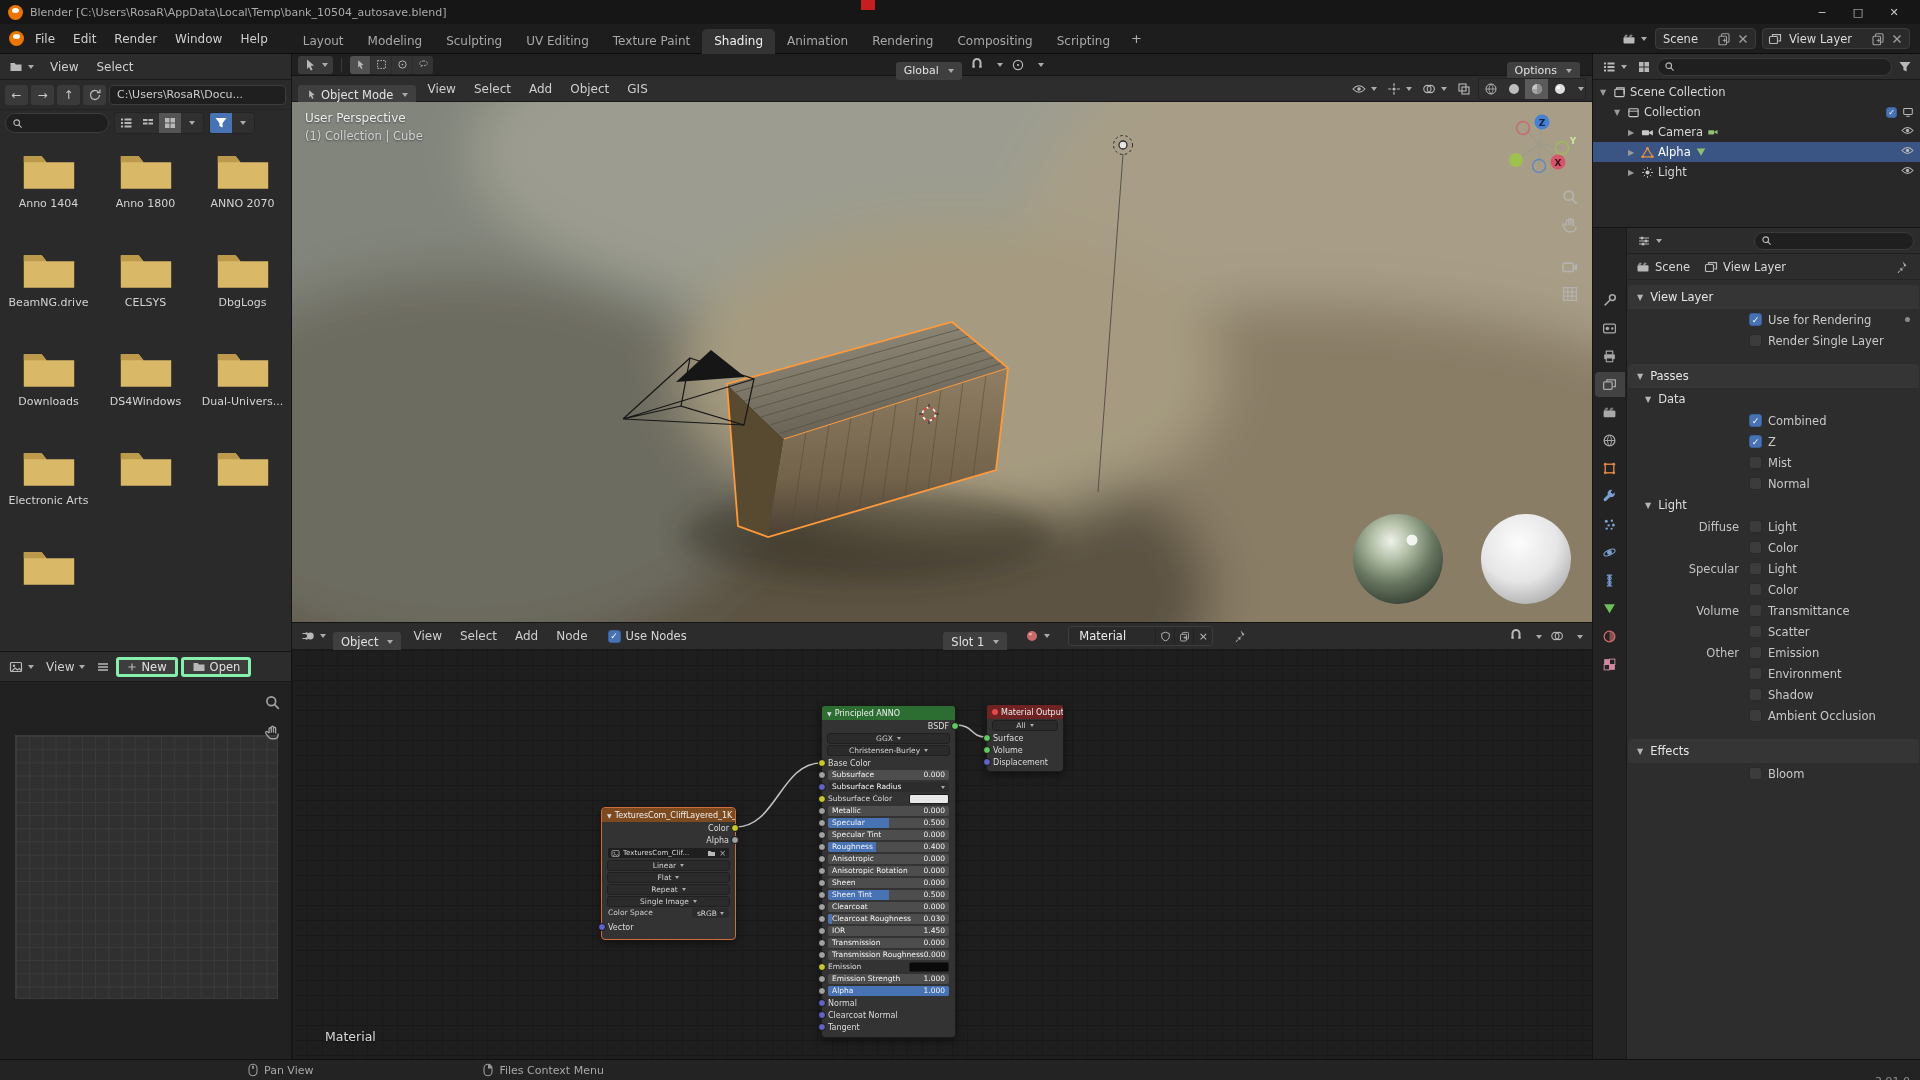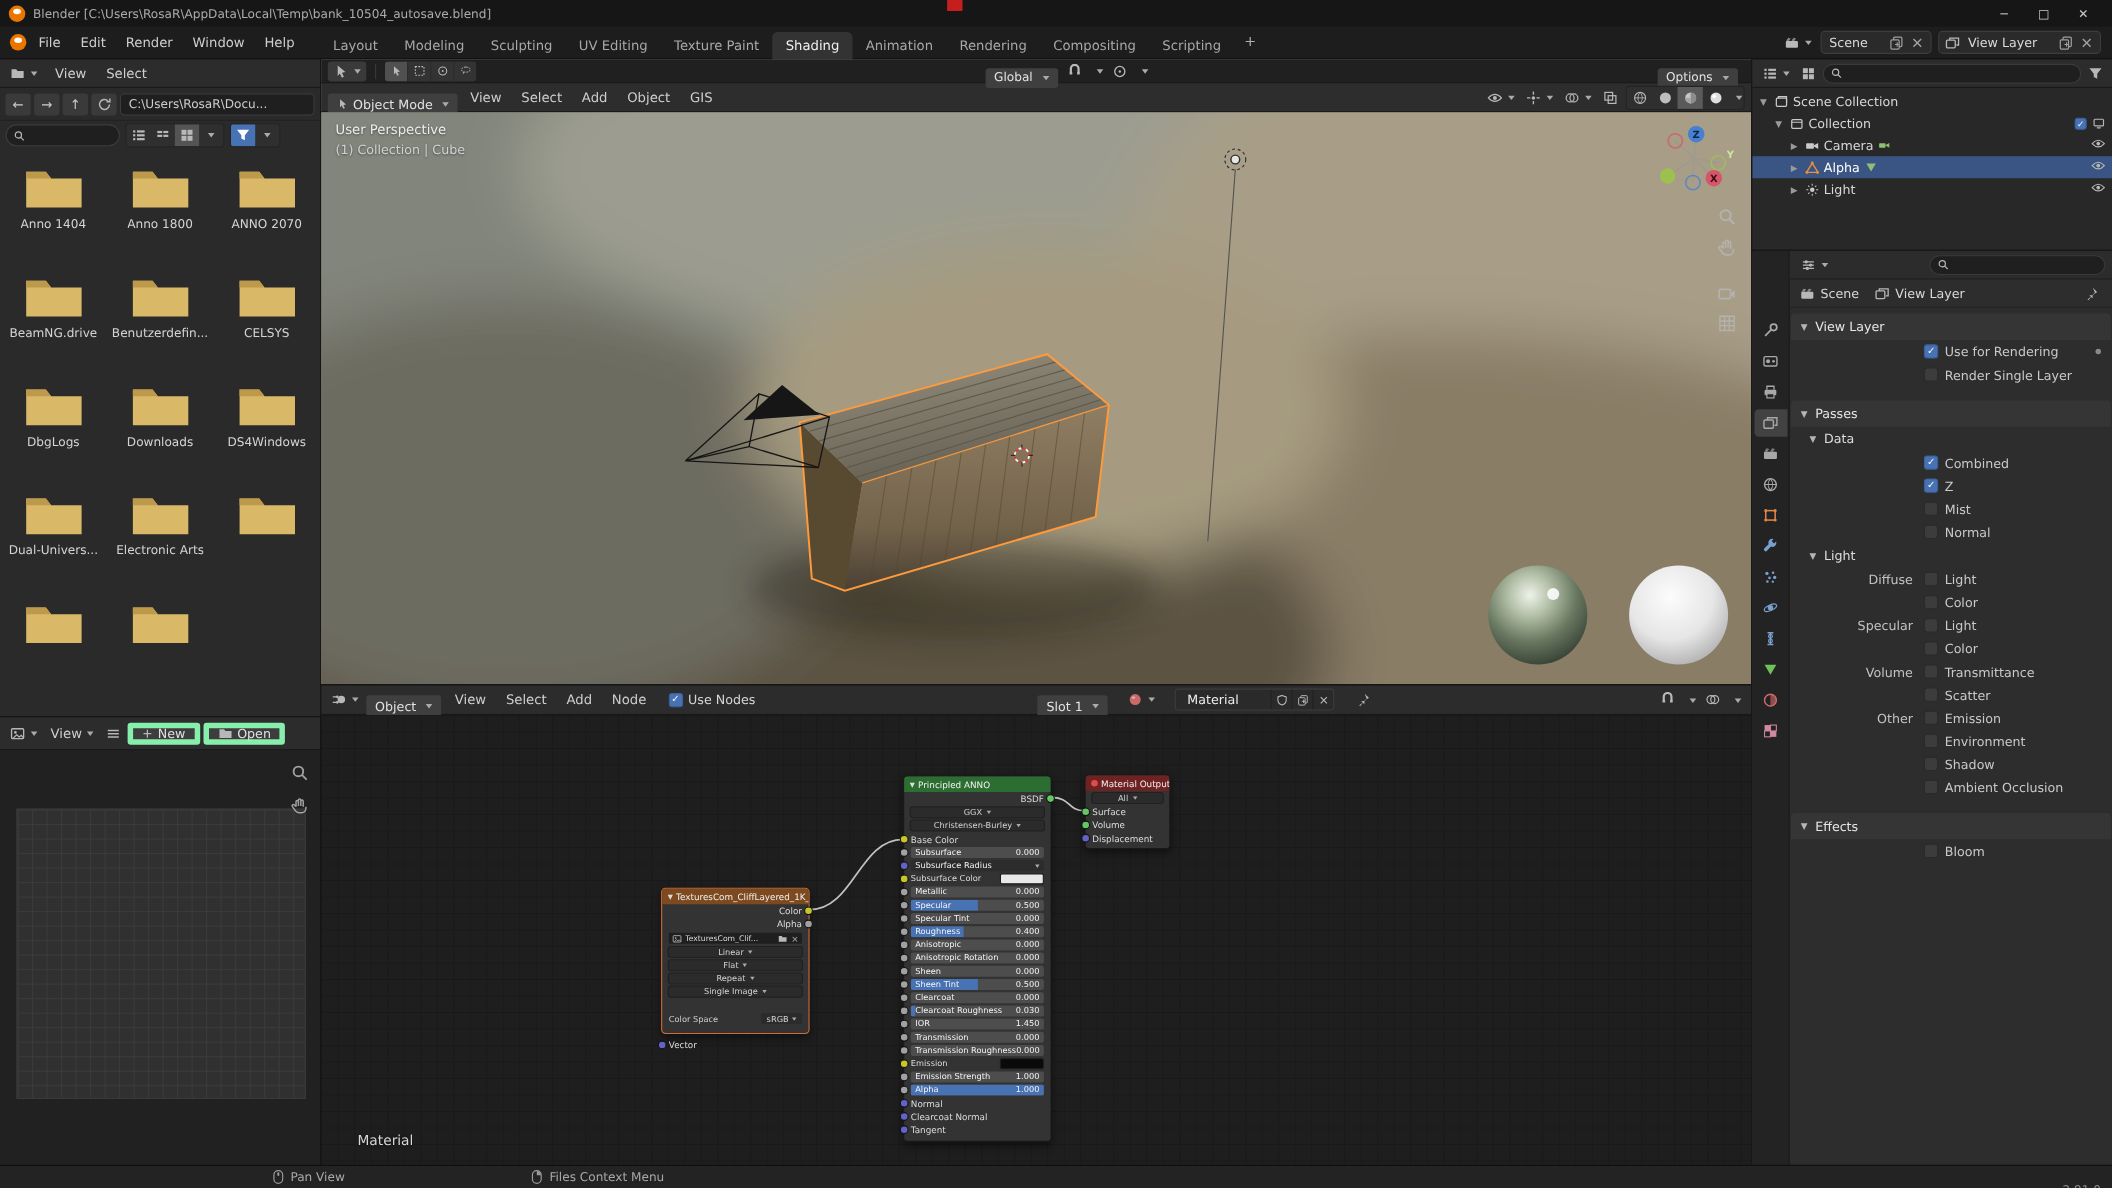--- a/index.html
+++ b/index.html
@@ -37,21 +37,21 @@
   #viewport{position:absolute;left:292px;top:54px;width:1300px;height:568px;overflow:hidden;background:#66625a;}
   #shader-editor{position:absolute;left:292px;top:622px;width:1300px;height:437px;border-top:1px solid #141414;overflow:hidden;}
   #outliner{position:absolute;left:1592px;top:54px;width:328px;height:173px;background:#282828;border-left:1px solid #141414;overflow:hidden;}
   #properties{position:absolute;left:1592px;top:227px;width:328px;height:832px;background:#2d2d2d;border-left:1px solid #141414;border-top:1px solid #141414;overflow:hidden;}
   #statusbar{position:absolute;left:0;top:1059px;width:1920px;height:21px;background:#232323;border-top:1px solid #101010;display:flex;align-items:center;padding:0 10px;font-size:11px;color:#9d9d9d;}
 
   .ed-hdr{height:26px;background:#2c2c2c;display:flex;align-items:center;padding:0 5px;gap:3px;border-bottom:1px solid #191919;font-size:11.5px;color:#d6d6d6;}
   .ed-type{height:20px;padding:0 4px;border-radius:3px;display:inline-flex;align-items:center;}
   .dd{height:20px;background:#3f3f3f;border-radius:3px;display:inline-flex;align-items:center;padding:0 8px;font-size:11.5px;color:#e2e2e2;gap:4px;white-space:nowrap;margin-top:12px;}
   .icon-btn{height:20px;min-width:20px;display:inline-flex;align-items:center;justify-content:center;border-radius:3px;padding:0 2px;}
-  .btn{height:20px;background:#3d3d3d;border:5px solid #86efac;border-radius:3px;display:inline-flex;align-items:center;padding:0 8px;gap:4px;font-size:11.5px;color:#e0e0e0;white-space:nowrap;}
+  .btn{height:20px;background:#3d3d3d;border:3px solid #86efac;border-radius:3px;display:inline-flex;align-items:center;padding:0 8px;gap:4px;font-size:11.5px;color:#e0e0e0;white-space:nowrap;}
 
   
   .fb-nav{height:30px;display:flex;align-items:center;padding:0 5px;gap:3px;border-bottom:1px solid #222;}
   .nav-btn{width:23px;height:20px;background:#3a3a3a;border-radius:3px;display:flex;align-items:center;justify-content:center;color:#c9c9c9;font-size:12px;flex:none;}
   .fb-path{flex:1;height:20px;background:#1f1f1f;border:1px solid #3c3c3c;border-radius:4px;padding:0 7px;font-size:11px;color:#cdcdcd;display:flex;align-items:center;overflow:hidden;white-space:nowrap;}
   .fb-tools{height:26px;display:flex;align-items:center;padding:0 5px;gap:5px;}
   .fb-search{width:104px;height:20px;background:#1f1f1f;border:1px solid #3c3c3c;border-radius:10px;display:flex;align-items:center;padding:0 6px;color:#8b8b8b;gap:4px;}
   .seg{display:flex;background:#2f2f2f;border-radius:3px;overflow:hidden;border:1px solid #242424;}
   .seg>span{width:22px;height:20px;display:flex;align-items:center;justify-content:center;color:#b3b3b3;}
   .seg>span.active{background:#545454;color:#e8e8e8;}
@@ -121,21 +121,21 @@
   .pl,.pv{position:relative;font-size:7.5px;color:#f4f4f4;white-space:nowrap;line-height:10px;}
   .pctl.pddc{background:#2c2c2c;justify-content:space-between;}
   .pctl.pcolor{background:transparent;overflow:visible;padding:0;}
   .pctl.pcolor .pl{color:#dcdcdc;}
   .swatch{width:40px;height:10px;border-radius:2px;border:1px solid #1c1c1c;}
   .chev-s{width:0;height:0;border-left:2.5px solid transparent;border-right:2.5px solid transparent;border-top:3.5px solid #ababab;}
   .pdd{height:11px;margin:1px 5px;background:#2b2b2b;border:1px solid #202020;border-radius:3px;display:flex;align-items:center;justify-content:center;font-size:7.5px;color:#d2d2d2;gap:4px;}
   .tex-db{height:12px;margin:1px 5px;background:#1f1f1f;border:1px solid #343434;border-radius:2px;display:flex;align-items:center;padding:0 3px;gap:3px;}
   .tdb-name{flex:1;font-size:7px;color:#d8d8d8;white-space:nowrap;overflow:hidden;}
   .tdb-x{font-size:8px;color:#b2b2b2;}
-  .cs-row{height:13px;display:flex;align-items:center;padding:18px 6px;gap:4px;}
+  .cs-row{height:13px;display:flex;align-items:flex-start;padding:0 6px;gap:4px;}
   .cs-lab{font-size:7.5px;color:#cfcfcf;flex:1;}
   .cs-dd{height:10px;background:#2b2b2b;border-radius:2px;padding:0 5px;display:flex;align-items:center;gap:3px;font-size:7.5px;color:#d6d6d6;}
 
   
   .ol-search{flex:1;height:18px;background:#1f1f1f;border:1px solid #3a3a3a;border-radius:9px;display:flex;align-items:center;padding:0 6px;gap:4px;color:#8b8b8b;}
   #outliner-tree{padding-top:2px;}
   .ol-row{height:20px;display:flex;align-items:center;padding-right:6px;font-size:11.5px;color:#d8d8d8;gap:4px;}
   .ol-row.selected{background:#3a5583;color:#fff;}
   .ol-caret{width:12px;color:#9a9a9a;font-size:8px;text-align:center;flex:none;}
   .ol-label{white-space:nowrap;}
@@ -365,27 +365,20 @@
             <path d="M1 2.2h6.4l1.7 2.2H1z" fill="#bd9a4b"></path>
           </svg></span>
         <span class="folder-label">ANNO 2070</span>
       </div>
       <div class="folder-cell">
         <span class="folder-ic"><svg viewBox="0 0 20 15">
             <path d="M1 2.2h6.4l1.7 2.2H19v9.4H1z" fill="#d9b868"></path>
             <path d="M1 2.2h6.4l1.7 2.2H1z" fill="#bd9a4b"></path>
           </svg></span>
         <span class="folder-label">BeamNG.drive</span>
-      </div>
-      <div class="folder-cell">
-        <span class="folder-ic"><svg viewBox="0 0 20 15">
-            <path d="M1 2.2h6.4l1.7 2.2H19v9.4H1z" fill="#d9b868"></path>
-            <path d="M1 2.2h6.4l1.7 2.2H1z" fill="#bd9a4b"></path>
-          </svg></span>
-        <span class="folder-label">Benutzerdefin...</span>
       </div>
       <div class="folder-cell">
         <span class="folder-ic"><svg viewBox="0 0 20 15">
             <path d="M1 2.2h6.4l1.7 2.2H19v9.4H1z" fill="#d9b868"></path>
             <path d="M1 2.2h6.4l1.7 2.2H1z" fill="#bd9a4b"></path>
           </svg></span>
         <span class="folder-label">CELSYS</span>
       </div>
       <div class="folder-cell">
         <span class="folder-ic"><svg viewBox="0 0 20 15">

